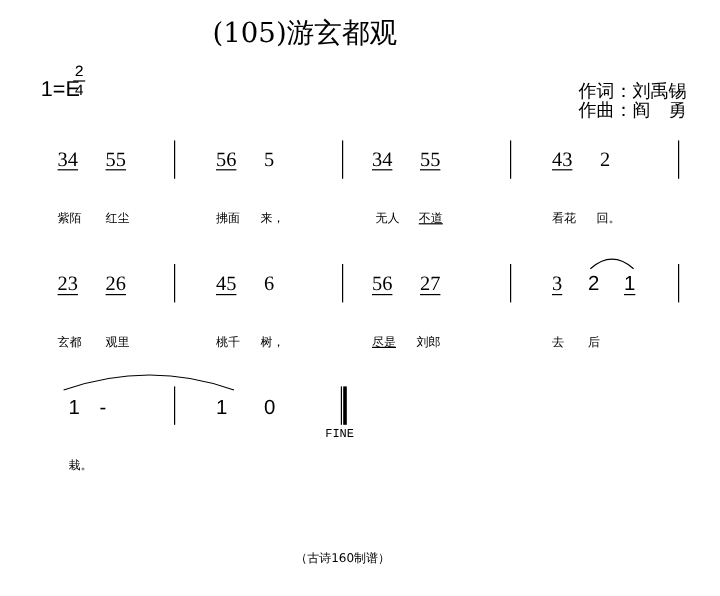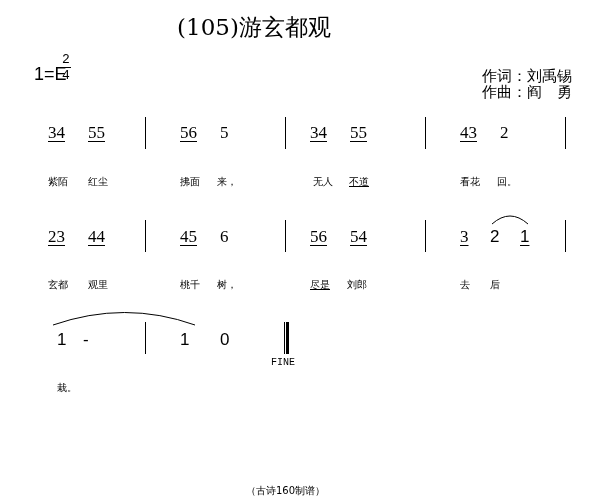--- a/index.html
+++ b/index.html
@@ -53,27 +53,27 @@
   <div class="abs lyric" style="left:180px;top:175px;text-align:center;">拂面</div>
   <div class="abs lyric" style="left:217px;top:175px;">来，</div>
   <div class="abs lyric" style="left:313px;top:175px;">无人</div>
   <div class="abs lyric" style="left:349px;top:175px;text-decoration:underline;">不道</div>
   <div class="abs lyric" style="left:460px;top:175px;">看花</div>
   <div class="abs lyric" style="left:497px;top:175px;">回。</div>
 </div>
 
 <div>
   <div class="abs note u" style="left:48px;top:228px;">23</div>
-  <div class="abs note u" style="left:88px;top:228px;">44</div>
+  <div class="abs note u" style="left:88px;top:228px;">26</div>
   <div class="abs bar" style="left:145px;top:220px;height:32px;"></div>
   <div class="abs note u" style="left:180px;top:228px;">45</div>
   <div class="abs note" style="left:220px;top:228px;">6</div>
   <div class="abs bar" style="left:285px;top:220px;height:32px;"></div>
   <div class="abs note u" style="left:310px;top:228px;">56</div>
-  <div class="abs note u" style="left:350px;top:228px;">54</div>
+  <div class="abs note u" style="left:350px;top:228px;">27</div>
   <div class="abs bar" style="left:425px;top:220px;height:32px;"></div>
   <div class="abs note u" style="left:460px;top:228px;">3</div>
   <div class="abs note sans" style="left:490px;top:228px;">2</div>
   <div class="abs note u sans" style="left:520px;top:228px;">1</div>
   <div class="abs bar" style="left:565px;top:220px;height:32px;"></div>
 
   <div class="abs lyric" style="left:48px;top:278px;">玄都</div>
   <div class="abs lyric" style="left:88px;top:278px;">观里</div>
   <div class="abs lyric" style="left:180px;top:278px;">桃千</div>
   <div class="abs lyric" style="left:217px;top:278px;">树，</div>
@@ -94,13 +94,13 @@
   <div class="abs fine" style="left:271px;top:357px;">FINE</div>
 
   <div class="abs lyric" style="left:57px;top:381px;">栽。</div>
 </div>
 
 <svg width="600" height="497">
   <path d="M492 224 Q510 208 528 224" fill="none" stroke="#000" stroke-width="1"></path>
   <path d="M53 325 Q125 300 195 325" fill="none" stroke="#000" stroke-width="1"></path>
 </svg>
 
-<div class="abs footer" style="left:246px;top:458px;margin-top:26px;">（古诗160制谱）</div>
+<div class="abs footer" style="left:246px;top:458px;">（古诗160制谱）</div>
 
 </body></html>

